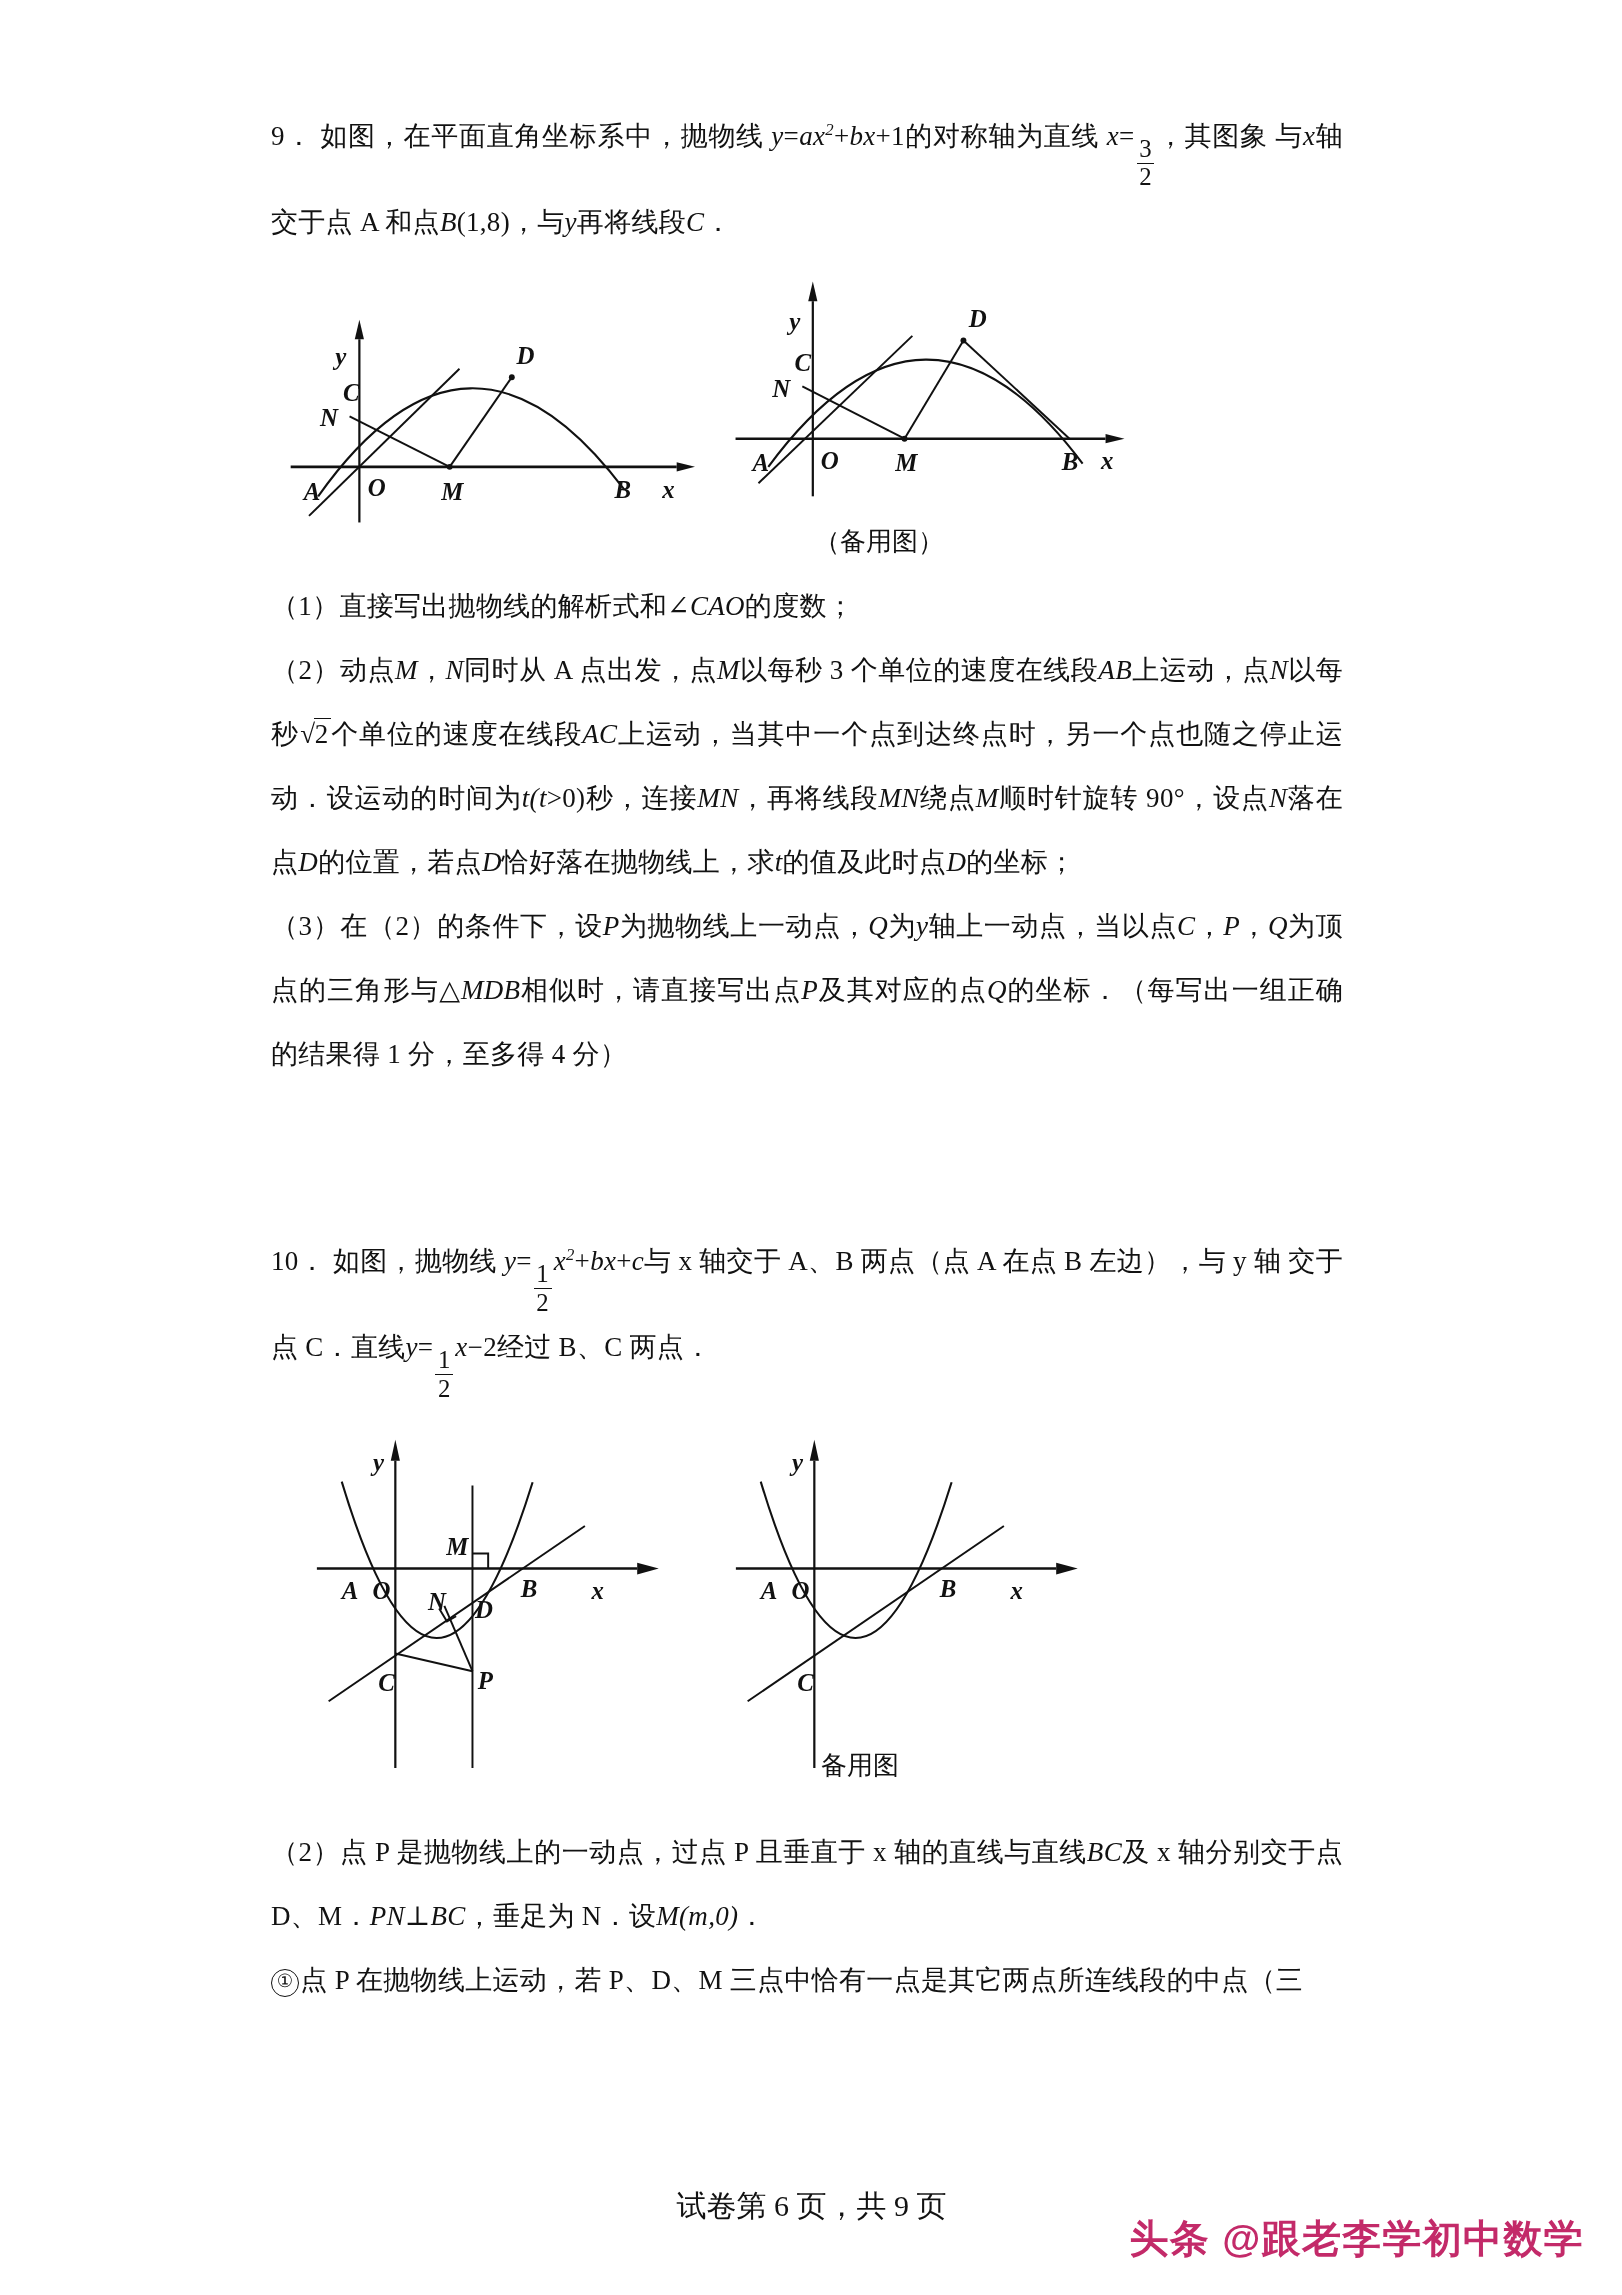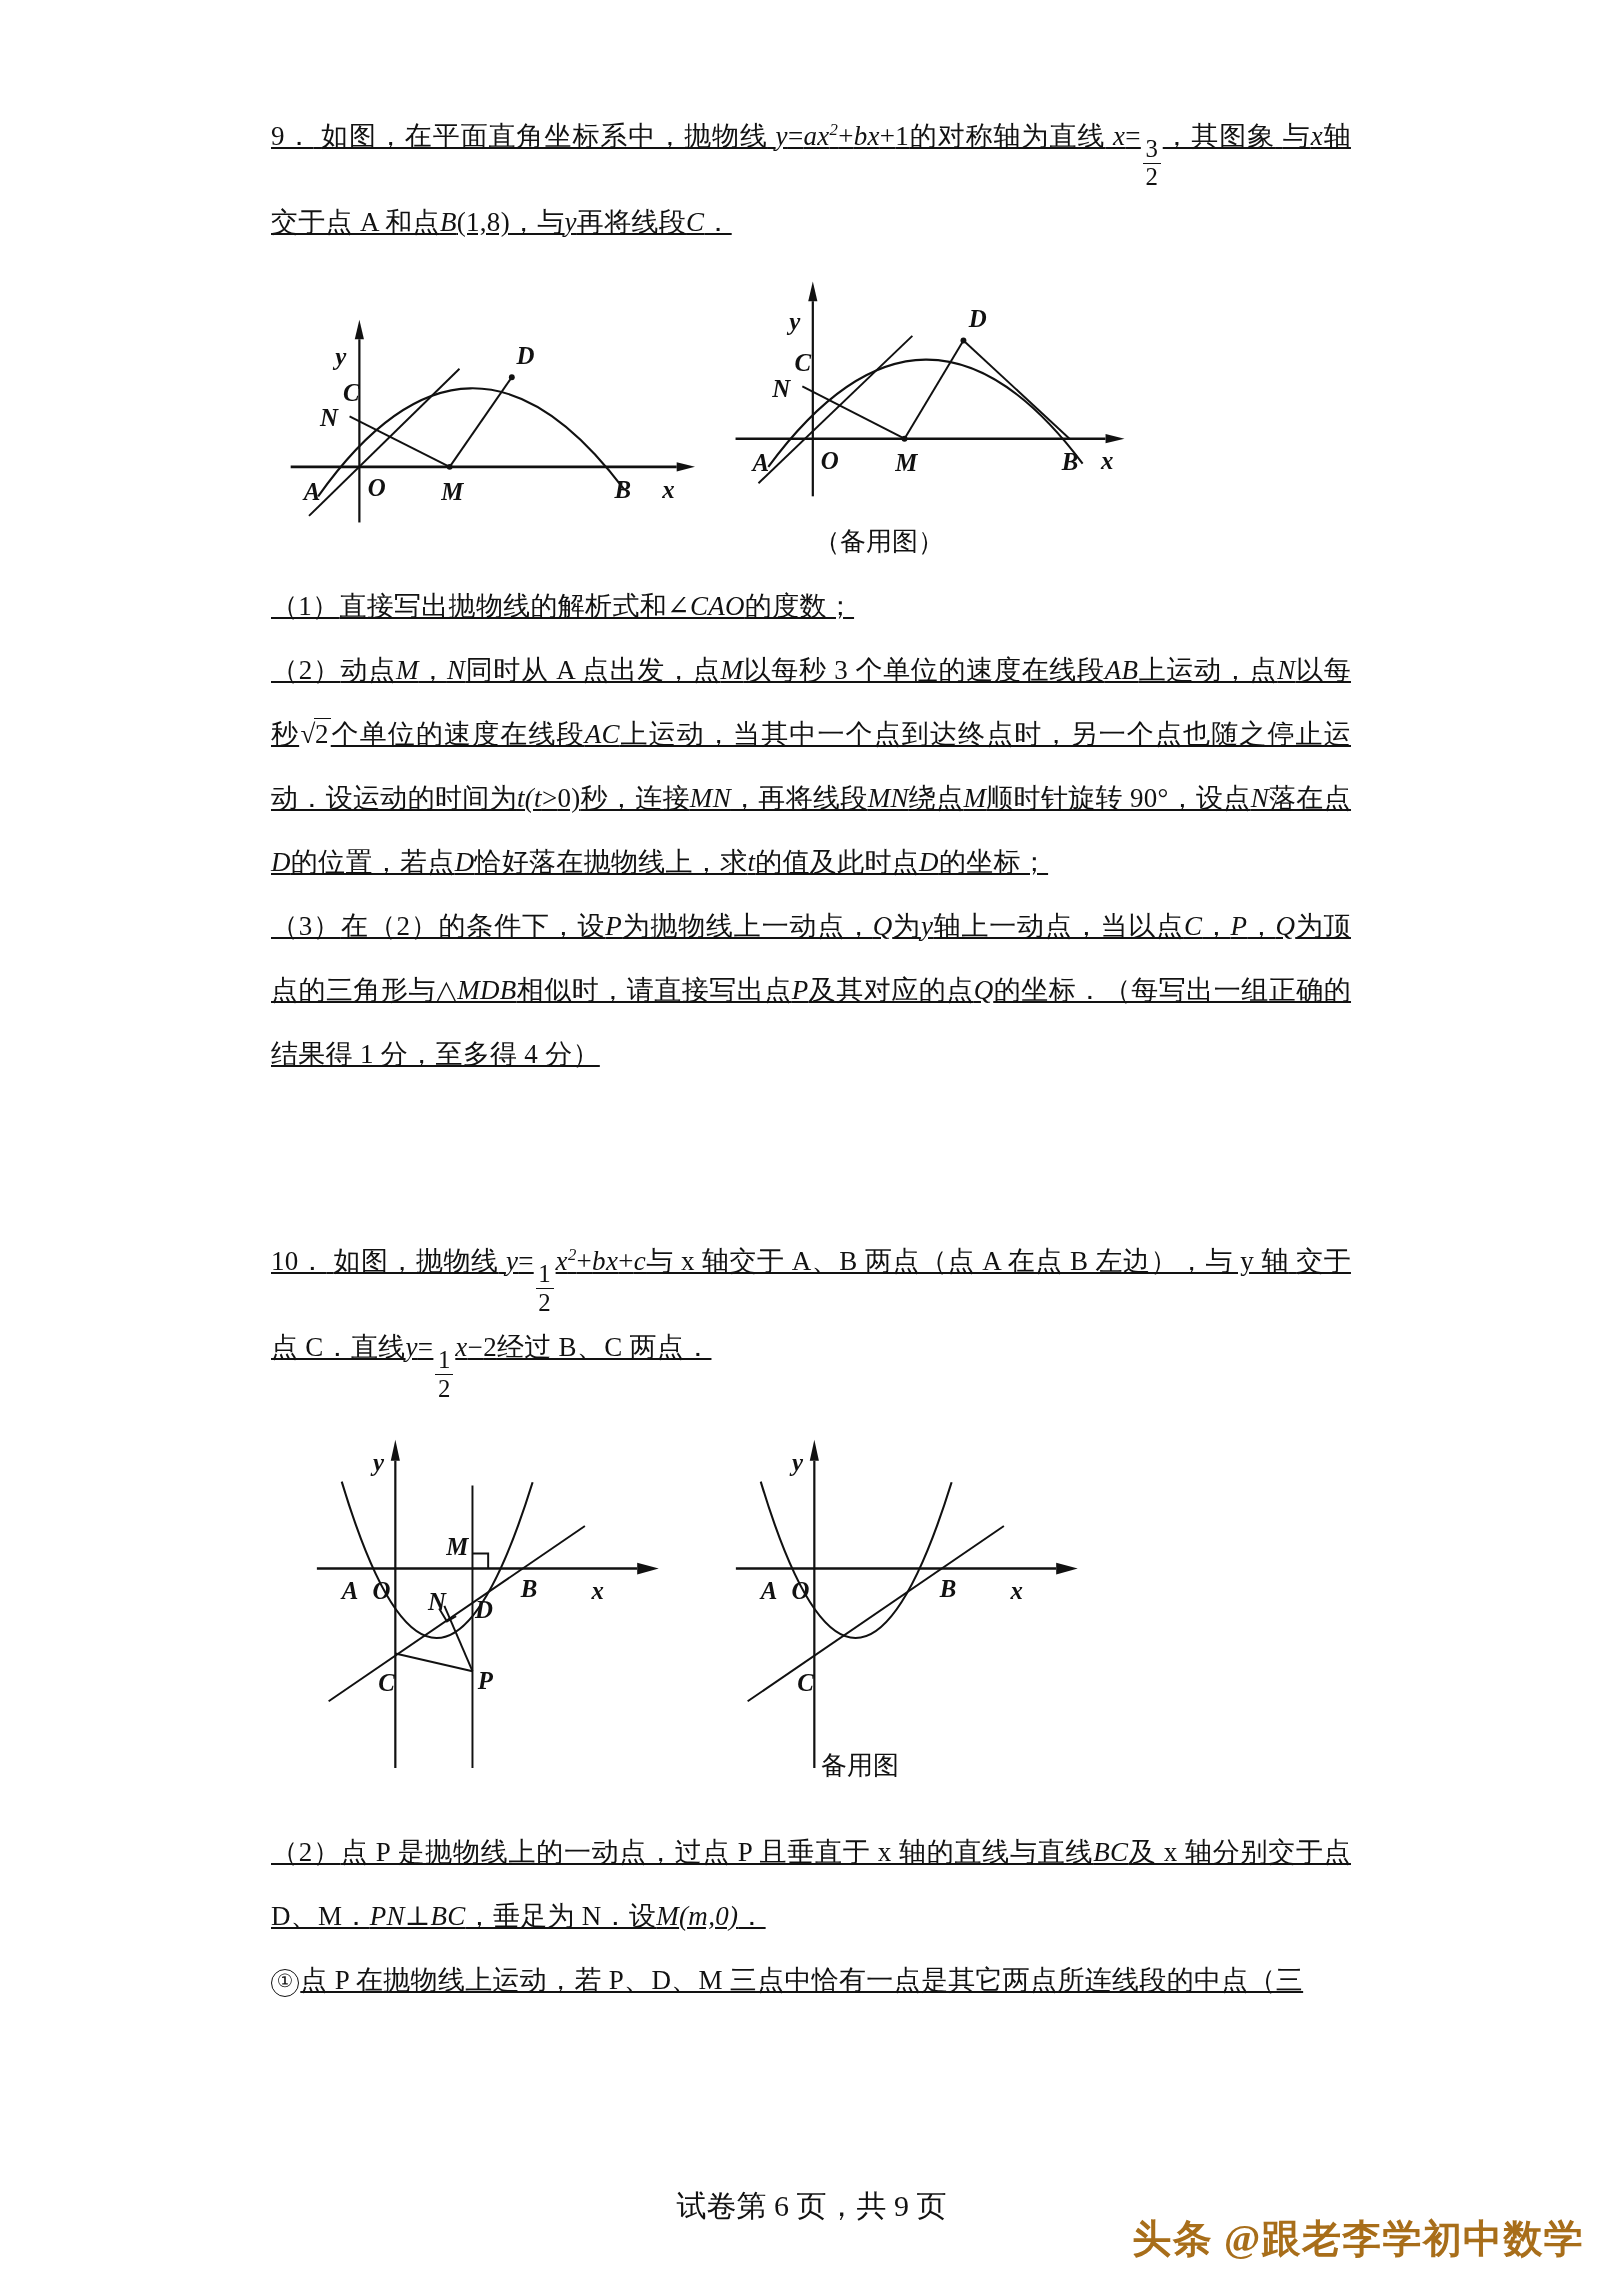--- a/index.html
+++ b/index.html
@@ -18,22 +18,21 @@
     position:absolute;
     left:271px; top:98px;
     width:1080px;
   }
   
   .para{
     font-size:27px;
     line-height:64px;
     text-align:justify;
     letter-spacing:0.3px;
-    margin:0 0 0 0;
-    text-decoration:underline;
+    margin:0 8px 0 0;
   }
   .mi{ font-family:"Liberation Serif","DejaVu Serif",serif; font-style:italic; }
   .mn{ font-family:"Liberation Serif","DejaVu Serif",serif; font-style:normal; }
   .mup{ vertical-align:super; font-size:.62em; font-style:italic;}
   .frac{
     display:inline-flex;flex-direction:column;align-items:center;
     vertical-align:-0.48em;
     line-height:1;
     margin:0 2px;
     font-size:.92em;
@@ -68,24 +67,24 @@
   .footer{
     position:absolute;
     left:0; right:0;
     top:2186px;
     text-align:center;
     font-size:30px;
   }
   .watermark{
     position:absolute;
     right:39px; top:2212px;
-    font-family:Liberation Serif, serif;
+    font-family:Liberation Sans, sans-serif;
     font-weight:bold;
     font-size:39px;
-    color:#a16207;
+    color:#be185d;
     letter-spacing:1.3px;
     white-space:nowrap;
     text-shadow:1.3px 1.3px 0 #ffffff, -0.7px -0.7px 0 #ffffff;
     opacity:.92;
   }
 </style>
 </head>
 <body>
 
 <div class="page">

